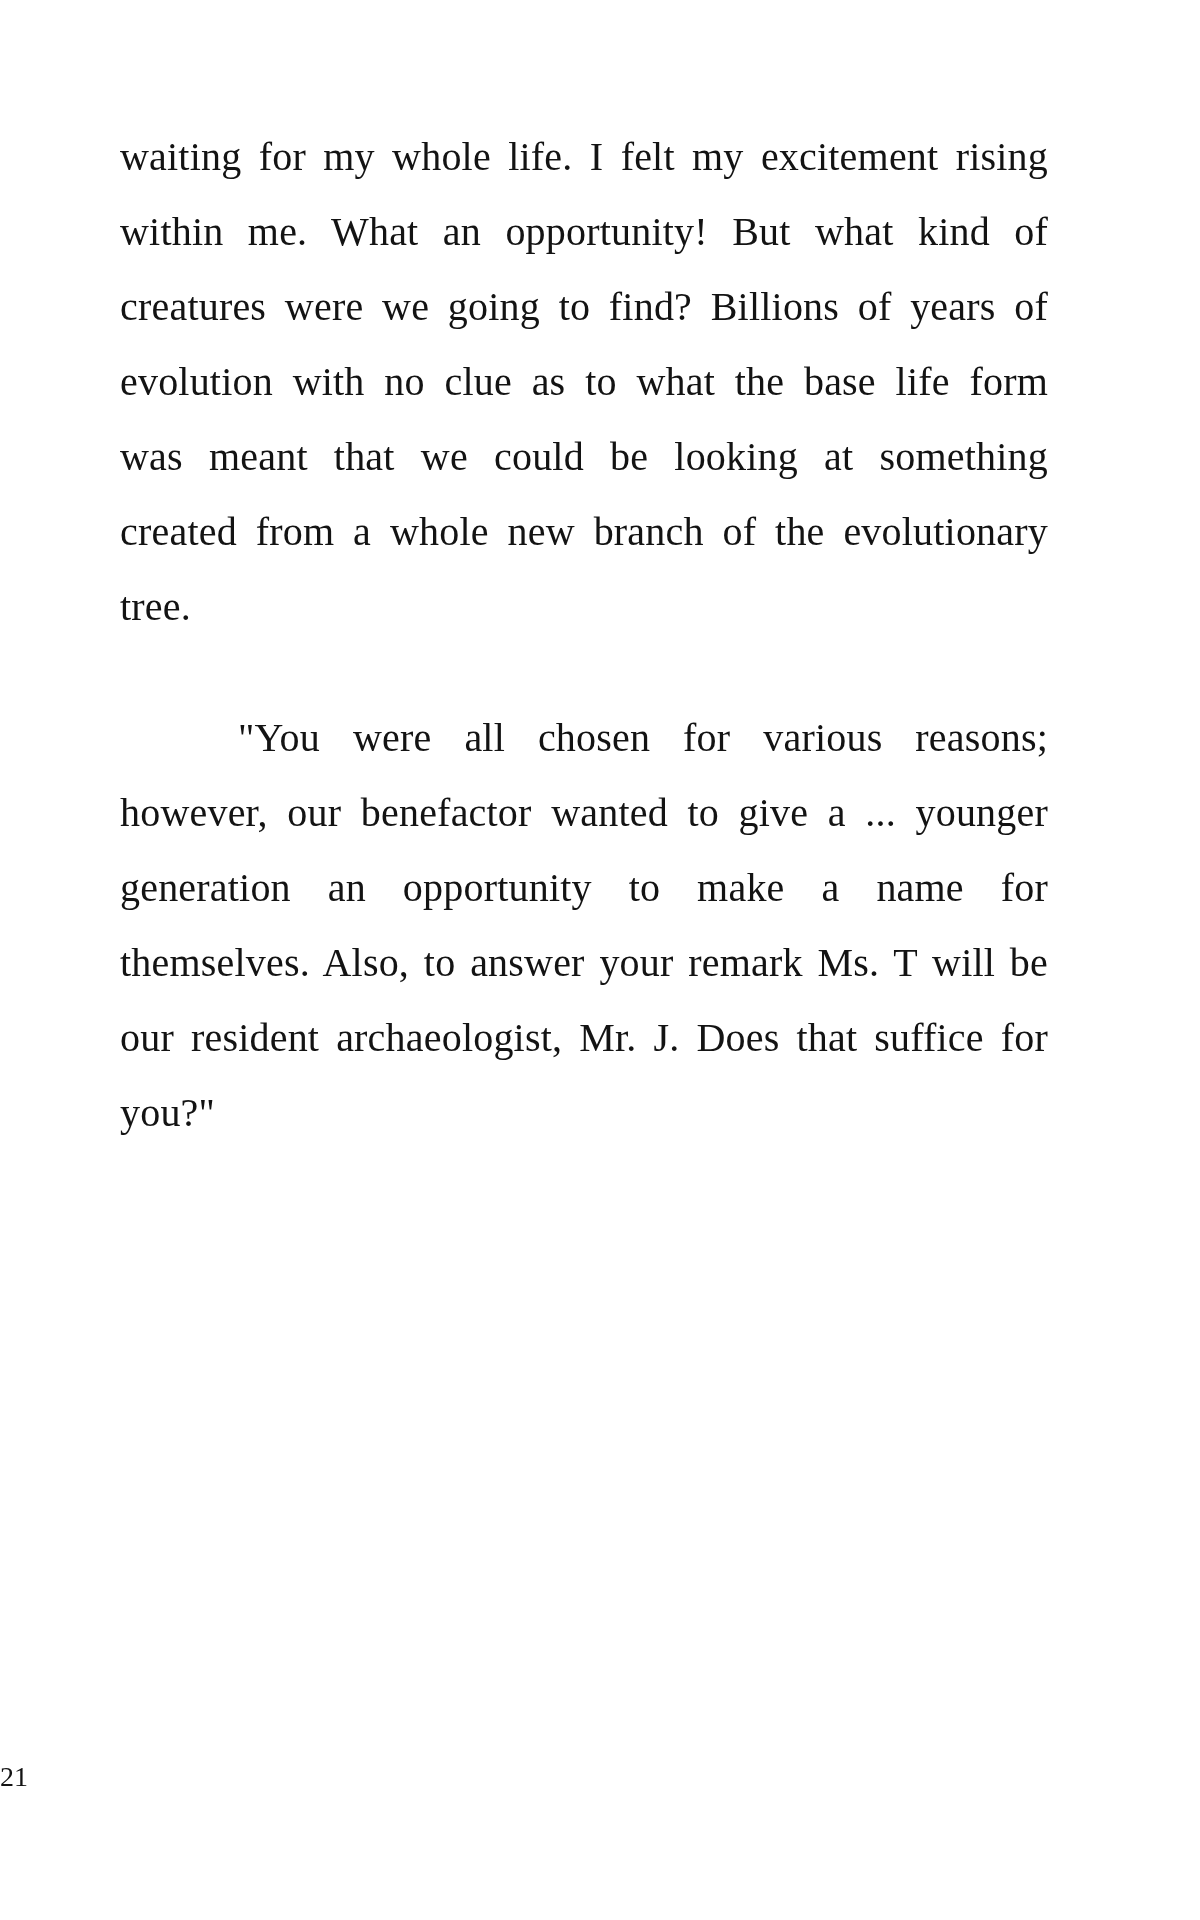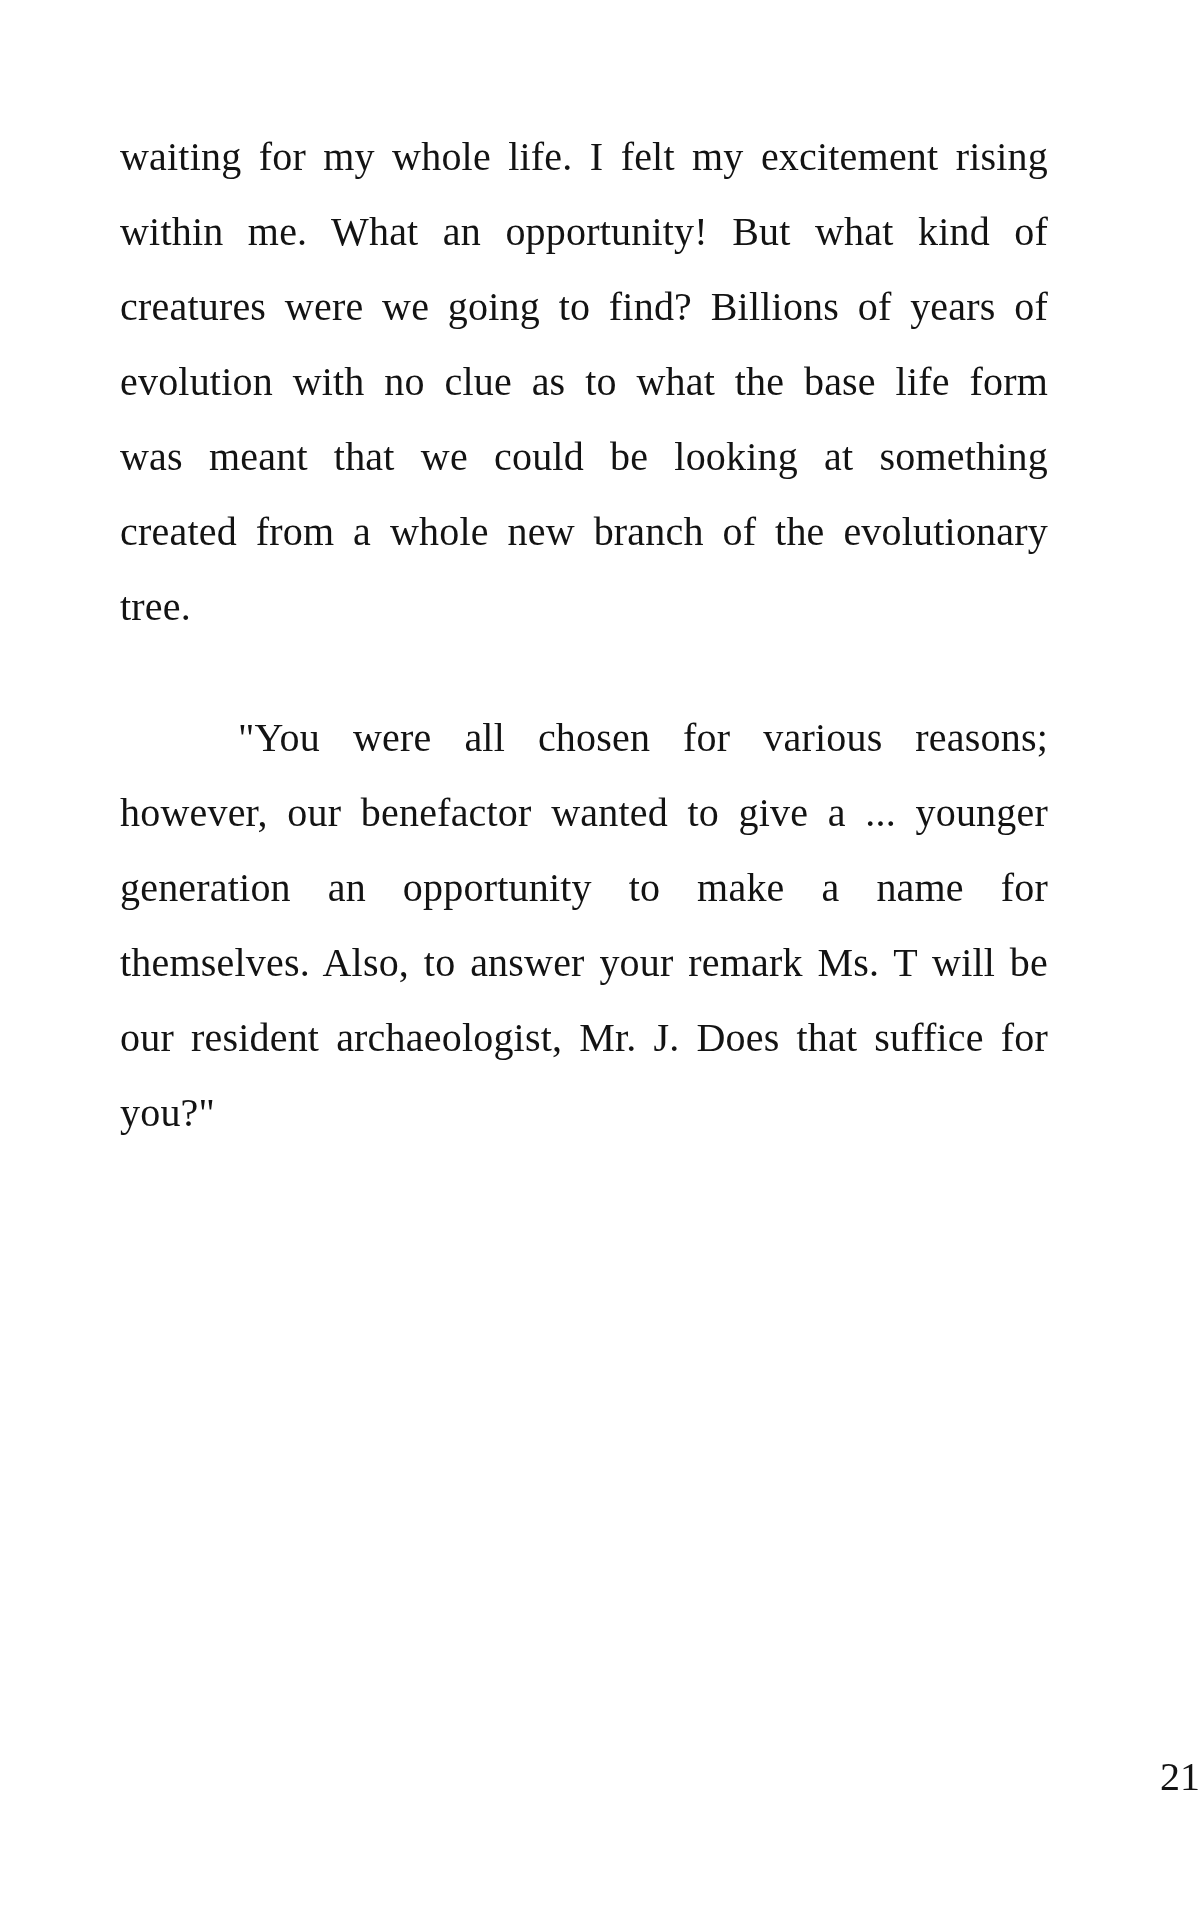--- a/index.html
+++ b/index.html
@@ -32,22 +32,22 @@
   }
   .text-block p.indent {
     text-indent: 118px;
     margin-top: 56px;
   }
   .page-number {
     position: absolute;
     top: 1739px;
     left: 0;
     width: 100%;
-    text-align: right;
-    font-size: 40px;
+    text-align: left;
+    font-size: 28px;
     line-height: 75px;
   }
 </style>
 </head>
 <body>
 
 <div class="page">
   <div class="text-block">
     <p>waiting for my whole life. I felt my excitement rising within me. What an opportunity! But what kind of creatures were we going to find? Billions of years of evolution with no clue as to what the base life form was meant that we could be looking at something created from a whole new branch of the evolutionary tree.</p>
     <p class="indent">"You were all chosen for various reasons; however, our benefactor wanted to give a ... younger generation an opportunity to make a name for themselves. Also, to answer your remark Ms. T will be our resident archaeologist, Mr. J. Does that suffice for you?"</p>

